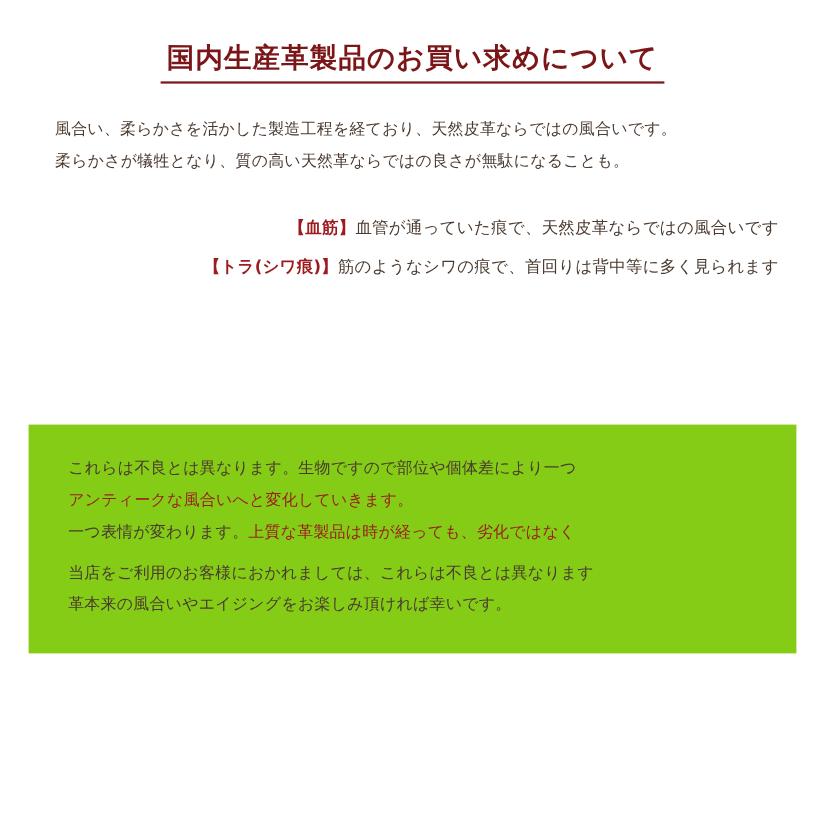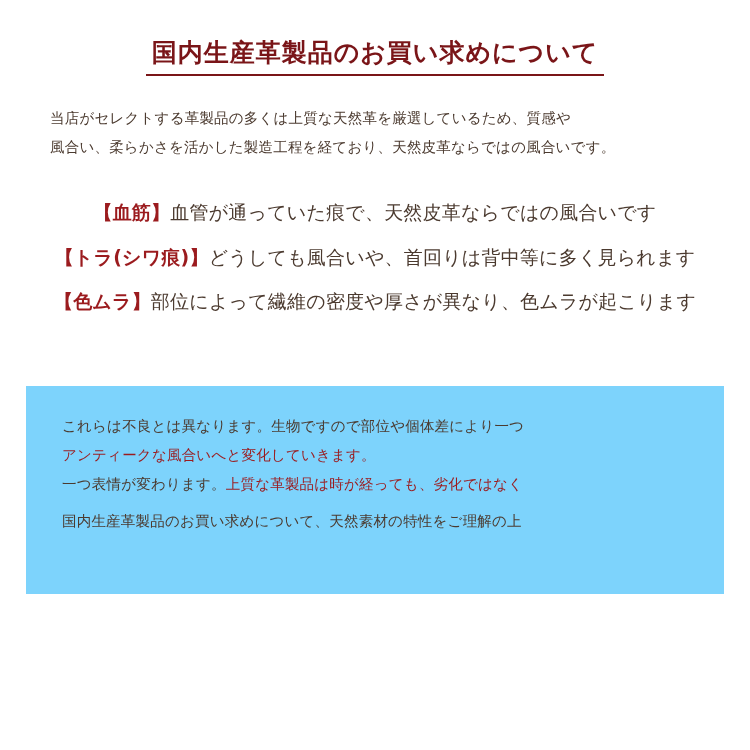--- a/index.html
+++ b/index.html
@@ -45,41 +45,41 @@
   }
   .intro p {
     margin: 0;
     white-space: nowrap;
   }
   .features {
     margin-top: 28px;
     padding: 0 16px;
   }
   .feature-row {
-    font-size: 19px;
+    font-size: 15px;
     line-height: 2.35;
     color: #4b3a2f;
-    text-align: center;
+    text-align: right;
     white-space: nowrap;
     letter-spacing: 0.2px;
   }
   .feature-tag {
     color: #9b1b1e;
     font-weight: bold;
   }
   .feature-text {
     color: #4b3a2f;
   }
   .note-box {
     position: absolute;
     left: 26px;
     right: 26px;
     bottom: 26px;
     height: 208px;
-    background: #7dd3fc;
+    background: #84cc16;
     box-sizing: border-box;
     padding: 26px 36px;
   }
   .note-line {
     font-size: 14.5px;
     line-height: 2.0;
     color: #4b3a2f;
     white-space: nowrap;
     letter-spacing: 0.2px;
   }
@@ -93,45 +93,45 @@
 </head>
 <body>
 
 <div class="page">
 
   <div class="title-block">
     <div class="title">国内生産革製品のお買い求めについて</div>
   </div>
 
   <div class="intro">
-    <p>当店がセレクトする革製品の多くは上質な天然革を厳選しているため、質感や</p>
     <p>風合い、柔らかさを活かした製造工程を経ており、天然皮革ならではの風合いです。</p>
+    <p>柔らかさが犠牲となり、質の高い天然革ならではの良さが無駄になることも。</p>
   </div>
 
   <div class="features">
     <div class="feature-row">
       <span class="feature-tag">【血筋】</span><span class="feature-text">血管が通っていた痕で、天然皮革ならではの風合いです</span>
     </div>
     <div class="feature-row">
-      <span class="feature-tag">【トラ(シワ痕)】</span><span class="feature-text">どうしても風合いや、首回りは背中等に多く見られます</span>
-    </div>
-    <div class="feature-row">
-      <span class="feature-tag">【色ムラ】</span><span class="feature-text">部位によって繊維の密度や厚さが異なり、色ムラが起こります</span>
+      <span class="feature-tag">【トラ(シワ痕)】</span><span class="feature-text">筋のようなシワの痕で、首回りは背中等に多く見られます</span>
     </div>
   </div>
 
   <div class="note-box">
     <div class="note-line">
       <span>これらは不良とは異なります。生物ですので部位や個体差により一つ</span>
     </div>
     <div class="note-line">
       <span class="note-em">アンティークな風合いへと変化していきます。</span>
     </div>
     <div class="note-line">
       <span>一つ表情が変わります。</span><span class="note-em">上質な革製品は時が経っても、劣化ではなく</span>
     </div>
     <div class="note-gap"></div>
     <div class="note-line">
-      <span>国内生産革製品のお買い求めについて、天然素材の特性をご理解の上</span>
+      <span>当店をご利用のお客様におかれましては、これらは不良とは異なります</span>
+    </div>
+    <div class="note-line">
+      <span>革本来の風合いやエイジングをお楽しみ頂ければ幸いです。</span>
     </div>
   </div>
 
 </div>
 
 </body></html>

